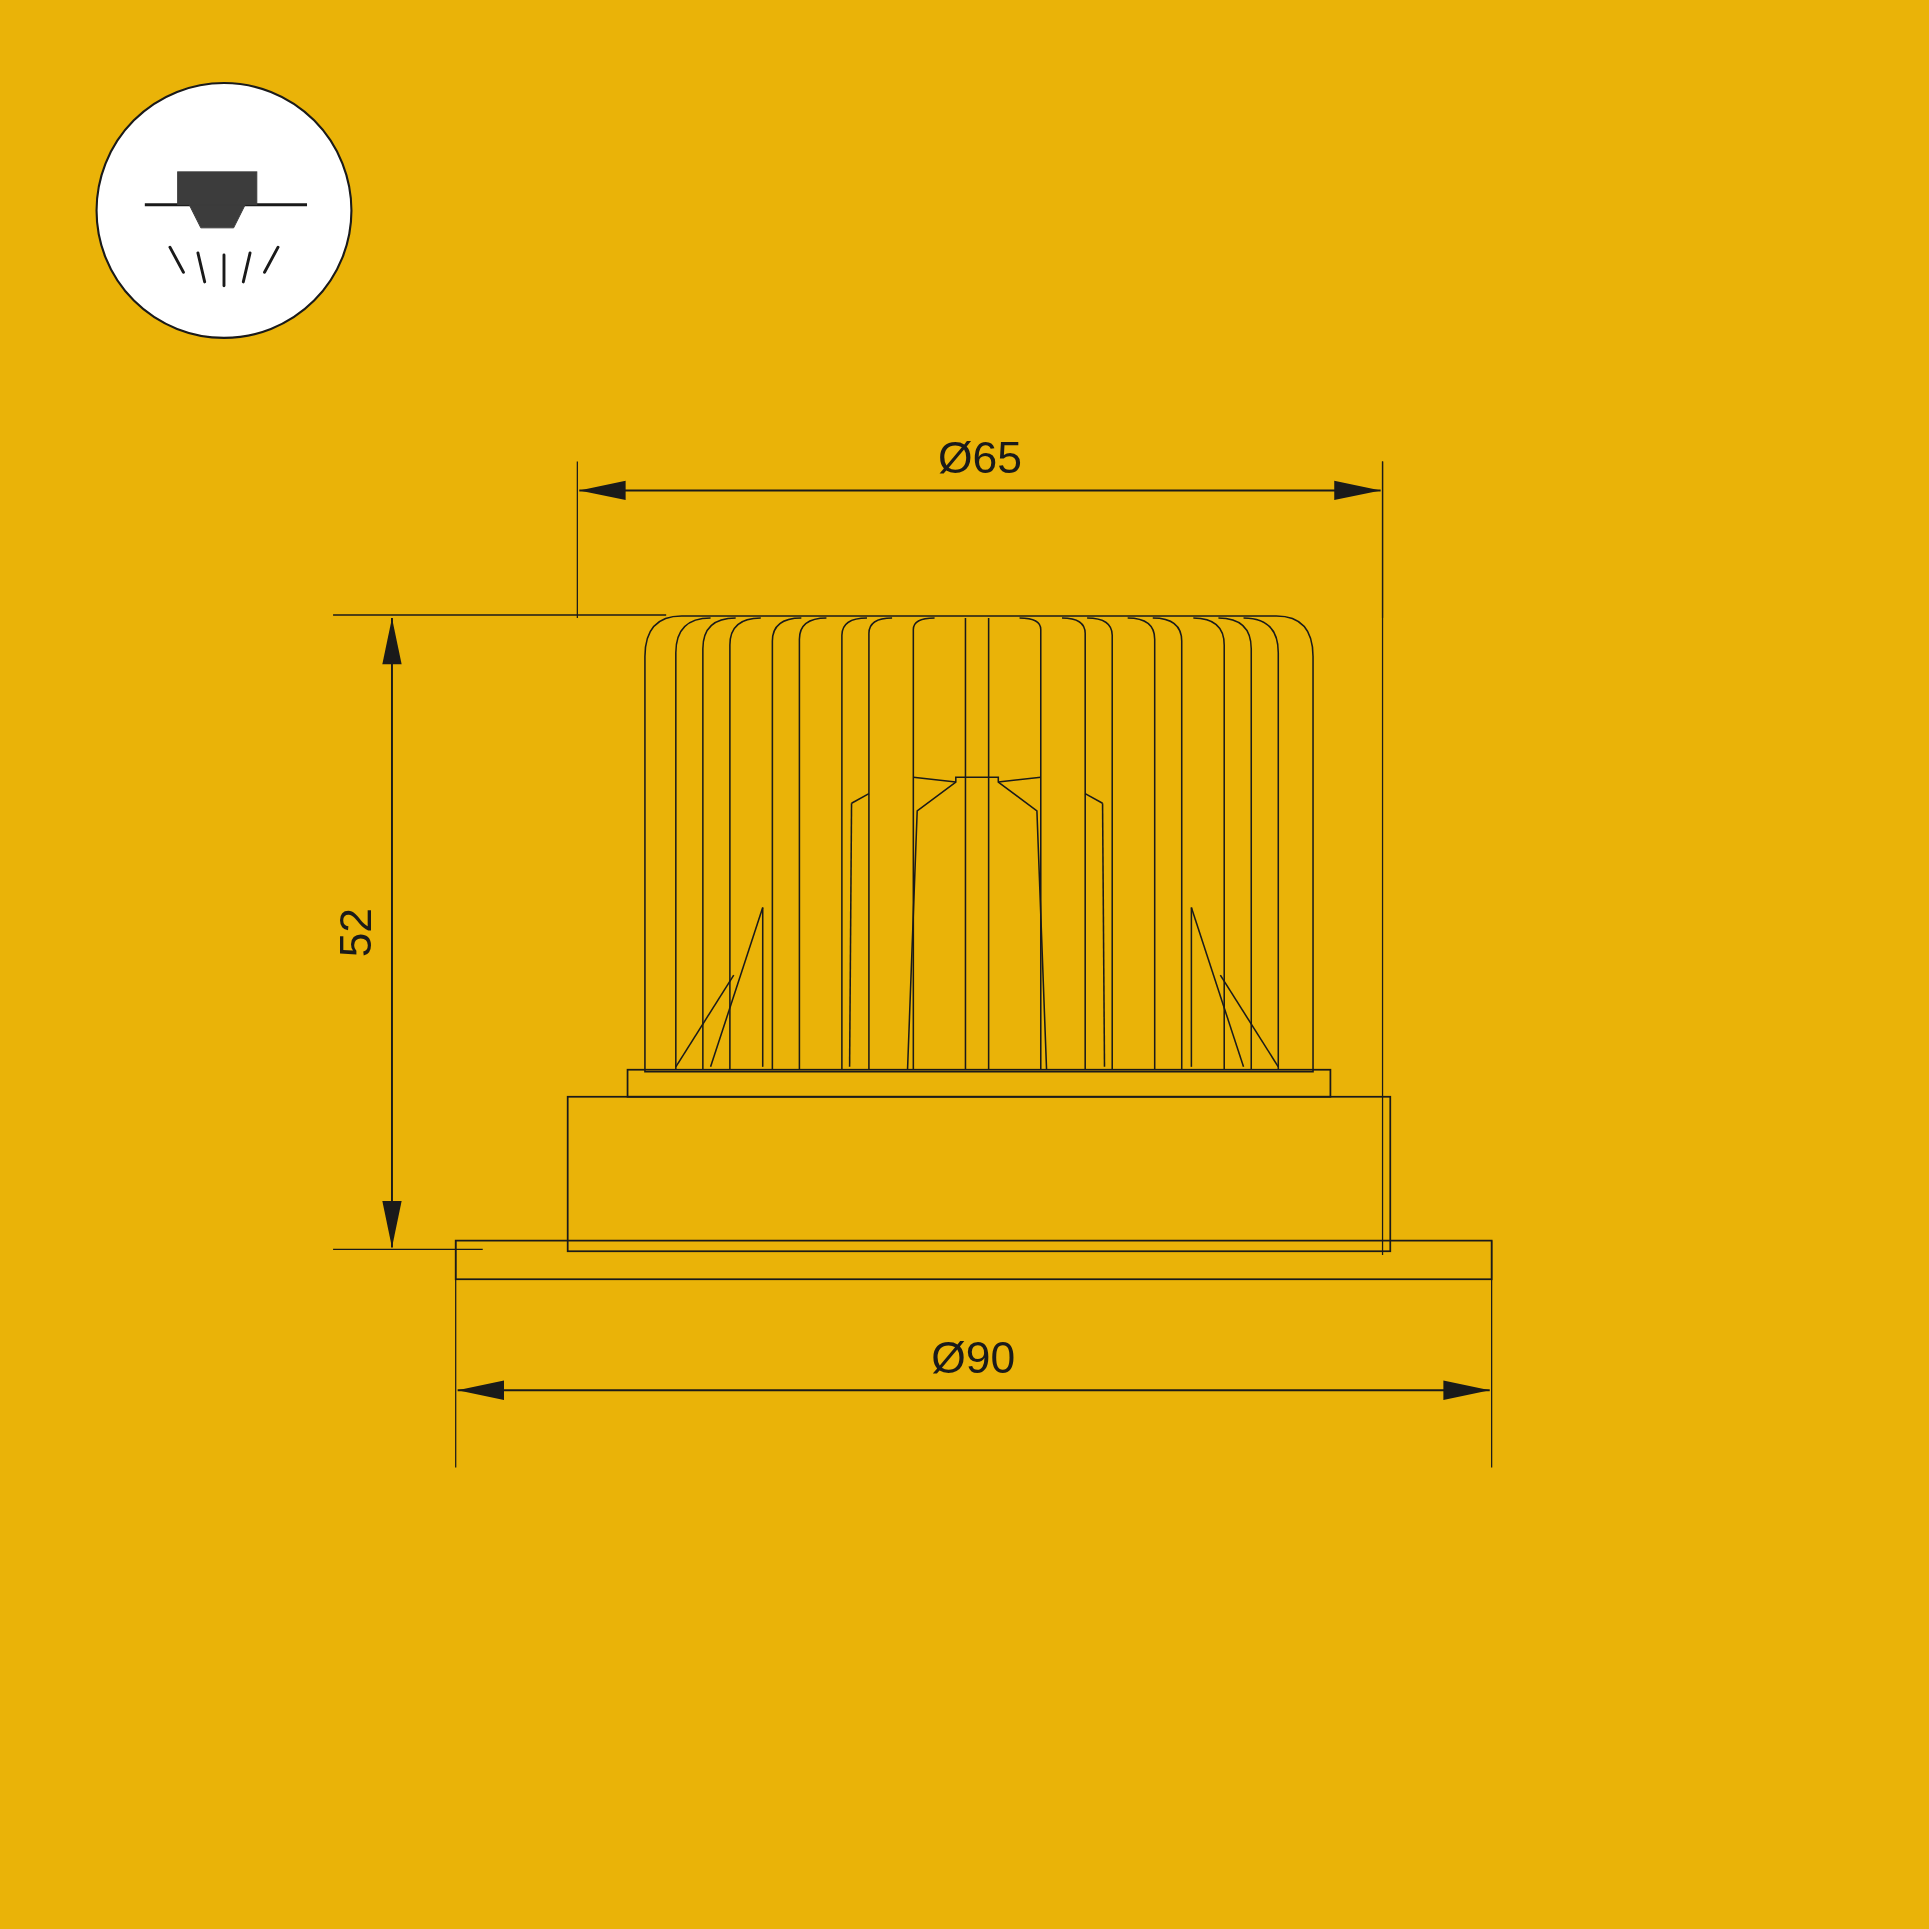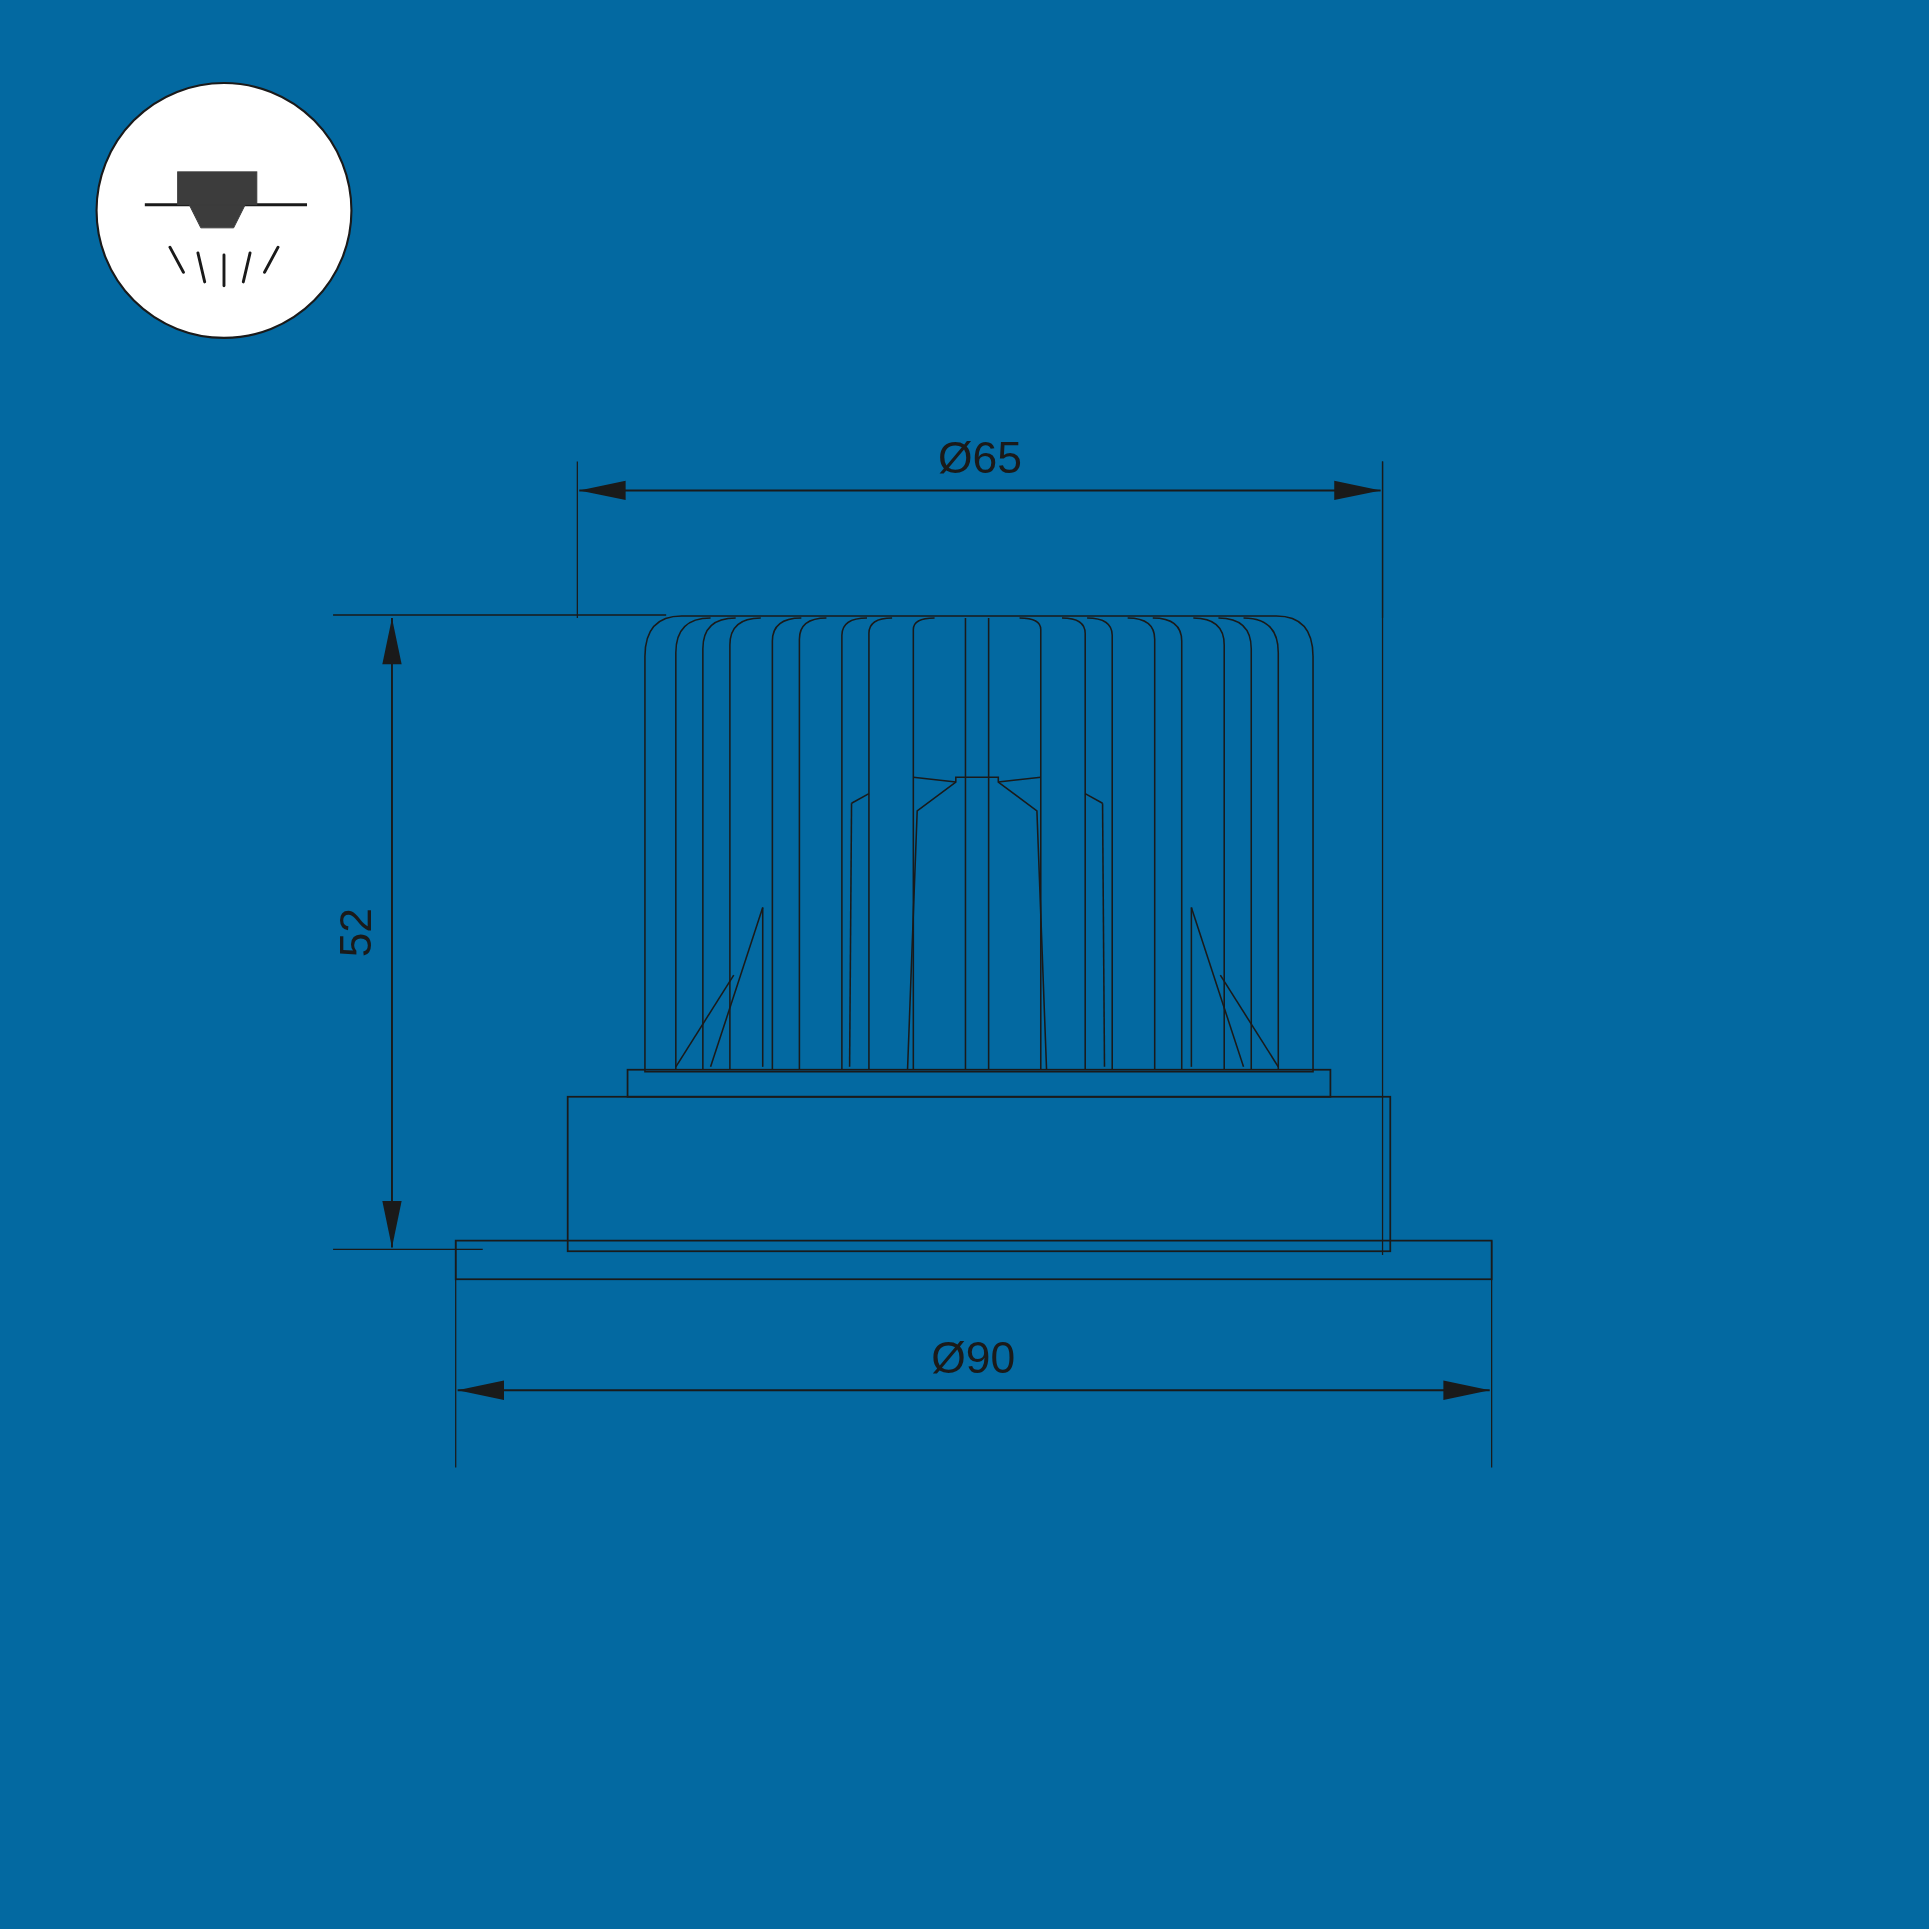--- a/index.html
+++ b/index.html
@@ -10,21 +10,21 @@
   body {
     width: 1929px;
     height: 1929px;
     font-family: "Liberation Sans", sans-serif;
     overflow: hidden;
   }
   #sheet {
     position: relative;
     width: 1929px;
     height: 1929px;
-    background: #0369a1;
+    background: #eab308;
   }
   #drawing {
     position: absolute;
     left: 0;
     top: 0;
     width: 1929px;
     height: 1929px;
   }
   .dim-text {
     font-family: "Liberation Sans", sans-serif;

